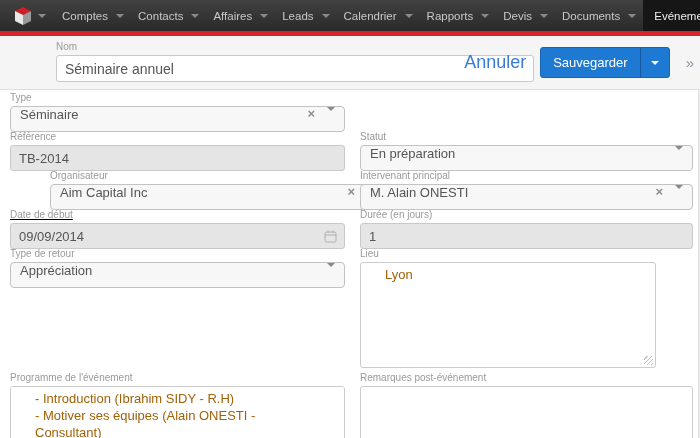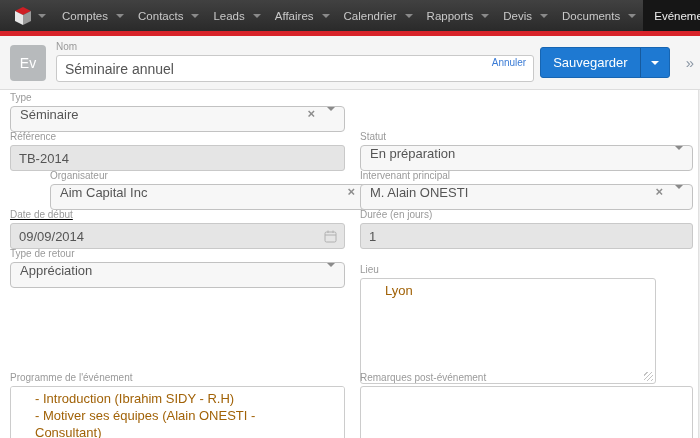--- a/index.html
+++ b/index.html
@@ -22,21 +22,21 @@
   .avatar { position:absolute; left:10px; top:9px; width:36px; height:36px;
     background:#b7babc; border-radius:4px; color:#fff; font-size:14px;
     display:flex; align-items:center; justify-content:center; }
   .nom-group { position:absolute; left:56px; top:5px; width:478px; }
   .flabel { display:block; font-size:10px; color:#9a9a9a; margin-bottom:3px; }
   .nom-input { width:100%; height:27px; border:1px solid #c9c9c9; border-radius:3px;
     padding:0 8px; font-size:14px; color:#555; background:#fff;
     font-family:"Liberation Sans", sans-serif; }
   .actions { position:absolute; right:6px; top:0; height:100%;
     display:flex; align-items:center; gap:14px; }
-  .cancel-link { color:#3a7bd5; font-size:10px; cursor:pointer; }
+  .cancel-link { color:#3a7bd5; font-size:18px; cursor:pointer; }
   .save-btn { display:flex; align-items:stretch; background:#1e79d2;
     border:1px solid #1765b2; border-radius:3px; overflow:hidden; cursor:pointer; }
   .save-main { color:#fff; font-size:13px; padding:7px 12px; }
   .save-caret { display:flex; align-items:center; padding:0 10px;
     border-left:1px solid rgba(0,0,0,0.25); }
   .save-caret .caret { border-top-color:#fff; }
   .more-chevrons { color:#8b97a5; font-size:15px; cursor:pointer; padding-left:2px; }
 
   
   .fg { position:absolute; }
@@ -74,25 +74,25 @@
   </div>
   <div class="nav-item">
     <span>Comptes</span>
     <span class="caret"></span>
   </div>
   <div class="nav-item">
     <span>Contacts</span>
     <span class="caret"></span>
   </div>
   <div class="nav-item">
+    <span>Affaires</span>
+    <span class="caret"></span>
+  </div>
+  <div class="nav-item">
     <span>Leads</span>
-    <span class="caret"></span>
-  </div>
-  <div class="nav-item">
-    <span>Affaires</span>
     <span class="caret"></span>
   </div>
   <div class="nav-item">
     <span>Calendrier</span>
     <span class="caret"></span>
   </div>
   <div class="nav-item">
     <span>Rapports</span>
     <span class="caret"></span>
   </div>
@@ -105,21 +105,20 @@
     <span class="caret"></span>
   </div>
   <div class="nav-item active">
     <span>Evénements</span>
     <span class="caret"></span>
   </div>
 </div>
 <div class="redbar"></div>
 
 <div class="headbar">
-  <div class="avatar">Ev</div>
   <div class="nom-group">
     <label class="flabel">Nom</label>
     <input class="nom-input" type="text" value="Séminaire annuel" style="">
   </div>
   <div class="actions">
     <span class="cancel-link">Annuler</span>
     <span class="save-btn">
       <span class="save-main">Sauvegarder</span>
       <span class="save-caret">
         <span class="caret"></span>
@@ -188,21 +187,21 @@
 </div>
 
 <div class="fg" style="left:10px;top:248px;width:335px;">
   <label class="flabel">Type de retour</label>
   <div class="sel">
     <span class="val">Appréciation</span>
     <span class="caret"></span>
   </div>
 </div>
 
-<div class="fg" style="left:360px;top:264px;width:296px;">
+<div class="fg" style="left:360px;top:248px;width:296px;">
   <label class="flabel">Lieu</label>
   <div style="position:relative;">
     <textarea class="ta" style="height: 106px;">Lyon</textarea>
     <span class="resize-corner"></span>
   </div>
 </div>
 
 <div class="fg" style="left:10px;top:372px;width:335px;">
   <label class="flabel">Programme de l'événement</label>
   <textarea class="ta" style="height: 58px;">- Introduction (Ibrahim SIDY - R.H)

